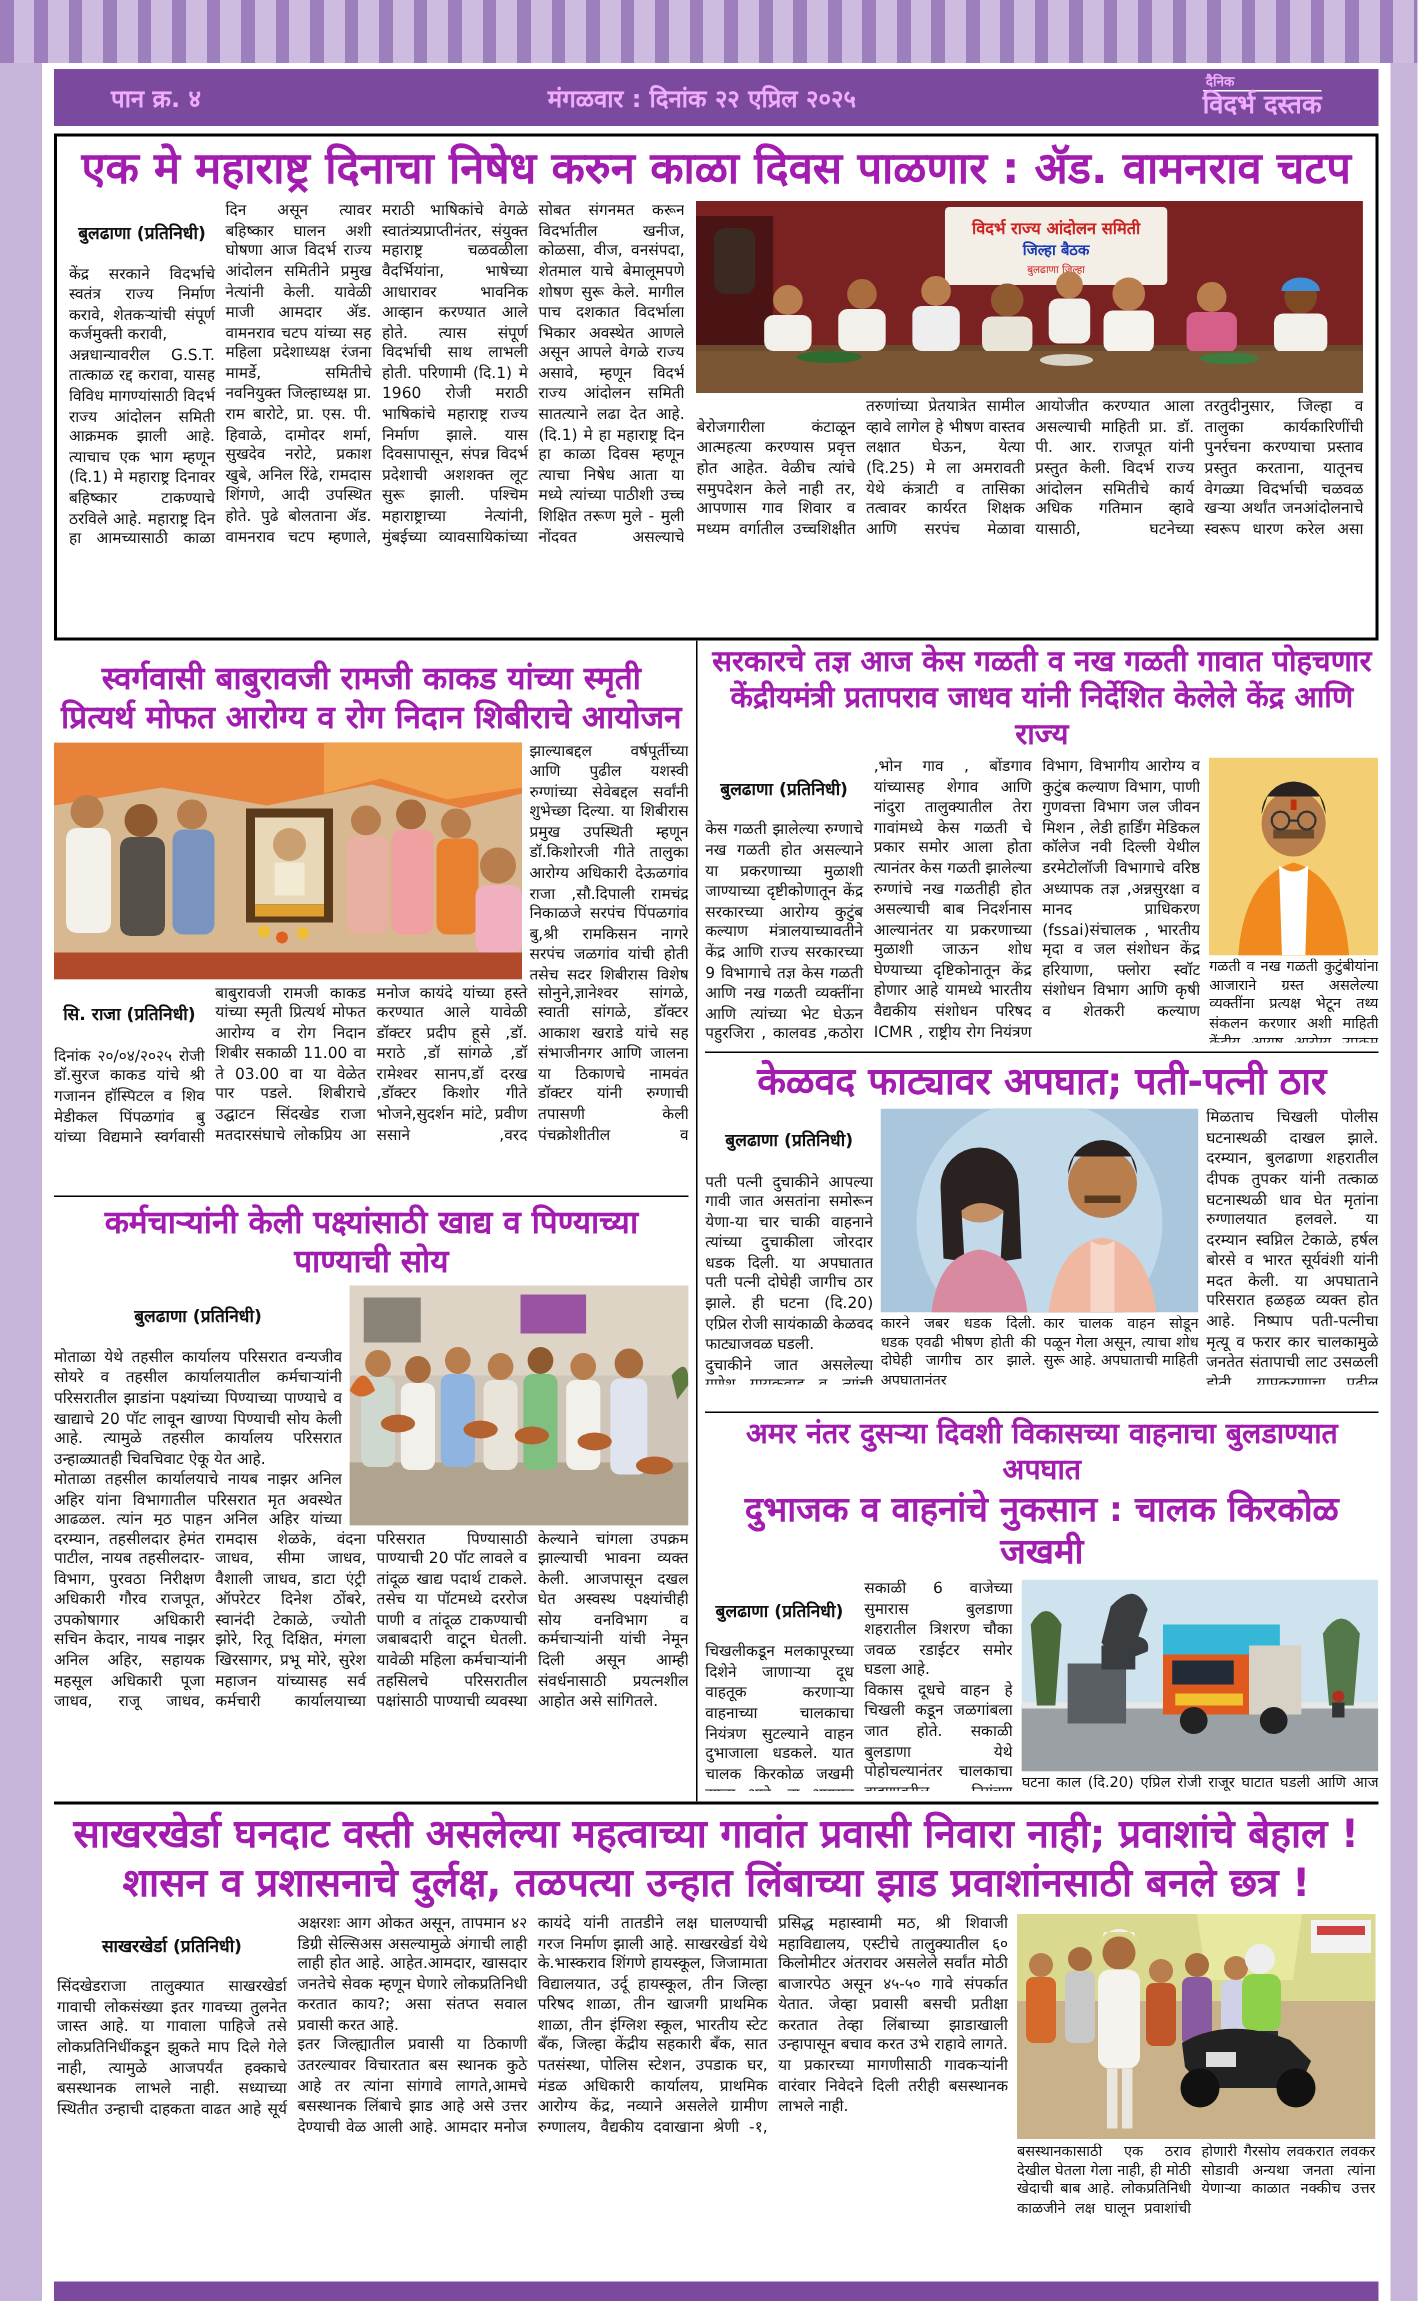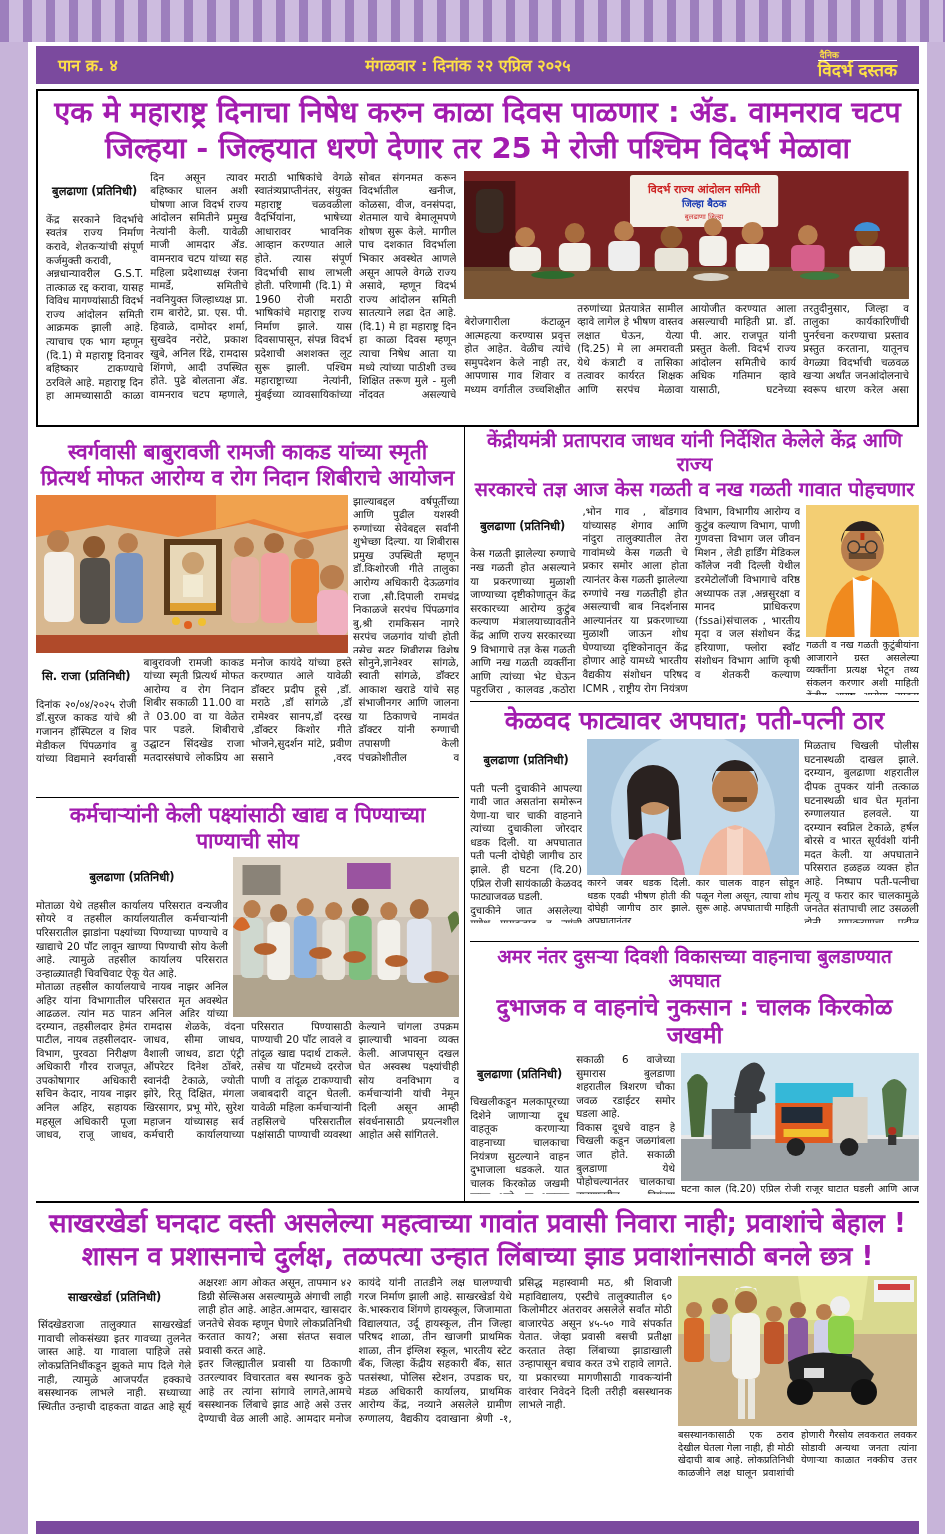--- a/index.html
+++ b/index.html
@@ -6,22 +6,22 @@
   body{
     width:945px;height:1534px;position:relative;
     background:#c7b4d9;
     font-family:"DejaVu Sans",sans-serif;
     color:#111;
   }
   .top-strip{position:absolute;left:0;top:0;width:945px;height:42px;
     background:repeating-linear-gradient(90deg,#9d7fbd 0 9px,#cdbcdf 9px 23px);}
   .sheet{position:absolute;left:28px;top:42px;width:899px;height:1492px;background:#ffffff;}
   
-  .hdrbar{margin:4px 8px 0 8px;height:38px;background:#7b4a9e;color:#fde047;
-    display:flex;align-items:center;justify-content:space-between;padding:0 22px;box-sizing:border-box;}
+  .hdrbar{margin:4px 8px 0 8px;height:38px;background:#7b4a9e;color:#f0abfc;
+    display:flex;align-items:center;justify-content:space-between;padding:0 38px;box-sizing:border-box;}
   .hdrbar .pageno,.hdrbar .date{font-weight:bold;font-size:16px;}
   .masthead{text-align:left;line-height:1;}
   .masthead .small{font-size:9px;font-weight:bold;display:block;margin-left:2px;}
   .masthead .big{font-size:17px;font-weight:bold;border-top:1px solid #fff;display:block;padding-top:1px;}
   
   .hl{font-weight:bold;text-align:center;line-height:1.25;color:#a21caf;}
   .byl{display:block;text-align:center;font-weight:bold;font-size:11.5px;}
   .bodytxt{font-size:10.3px;line-height:1.32;text-align:justify;overflow:hidden;white-space:pre-line;}
   .cols3{column-count:3;column-gap:7px;}
   .cols4{column-count:4;column-gap:7px;}
@@ -76,21 +76,20 @@
     <span class="pageno">पान क्र. ४</span>
     <span class="date">मंगळवार : दिनांक २२ एप्रिल २०२५</span>
     <span class="masthead">
       <span class="small">दैनिक</span>
       <span class="big">विदर्भ दस्तक</span>
     </span>
   </div>
 
   <div class="a1">
     <div class="hl">एक मे महाराष्ट्र दिनाचा निषेध करुन काळा दिवस पाळणार : ॲड. वामनराव चटप</div>
-    <div class="hl">जिल्हया - जिल्हयात धरणे देणार तर 25 मे रोजी पश्चिम विदर्भ मेळावा</div>
     <div class="a1row">
       <div class="a1left bodytxt cols4">
         <b class="byl">बुलढाणा (प्रतिनिधी)</b>
         <span>केंद्र सरकाने विदर्भाचे स्वतंत्र राज्य निर्माण करावे, शेतकऱ्यांची संपूर्ण कर्जमुक्ती करावी,
 अन्नधान्यावरील G.S.T. तात्काळ रद्द करावा, यासह विविध मागण्यांसाठी विदर्भ राज्य आंदोलन समिती आक्रमक झाली आहे. त्याचाच एक भाग म्हणून (दि.1) मे महाराष्ट्र दिनावर बहिष्कार टाकण्याचे ठरविले आहे. महाराष्ट्र दिन हा आमच्यासाठी काळा दिन असून त्यावर बहिष्कार घालन अशी घोषणा आज विदर्भ राज्य आंदोलन समितीने प्रमुख नेत्यांनी केली. यावेळी माजी आमदार ॲड. वामनराव चटप यांच्या सह महिला प्रदेशाध्यक्ष रंजना मामर्डे, समितीचे नवनियुक्त जिल्हाध्यक्ष प्रा. राम बारोटे, प्रा. एस. पी. हिवाळे, दामोदर शर्मा, सुखदेव नरोटे, प्रकाश खुबे, अनिल रिंढे, रामदास शिंगणे, आदी उपस्थित होते. पुढे बोलताना ॲड. वामनराव चटप म्हणाले, मराठी भाषिकांचे वेगळे स्वातंत्र्यप्राप्तीनंतर, संयुक्त महाराष्ट्र चळवळीला वैदर्भियांना, भाषेच्या आधारावर भावनिक आव्हान करण्यात आले होते. त्यास संपूर्ण विदर्भाची साथ लाभली होती. परिणामी (दि.1) मे 1960 रोजी मराठी भाषिकांचे महाराष्ट्र राज्य निर्माण झाले. यास दिवसापासून, संपन्न विदर्भ प्रदेशाची अशशक्त लूट सुरू झाली. पश्चिम महाराष्ट्राच्या नेत्यांनी, मुंबईच्या व्यावसायिकांच्या सोबत संगनमत करून विदर्भातील खनीज, कोळसा, वीज, वनसंपदा, शेतमाल याचे बेमालूमपणे शोषण सुरू केले. मागील पाच दशकात विदर्भाला भिकार अवस्थेत आणले असून आपले वेगळे राज्य असावे, म्हणून विदर्भ राज्य आंदोलन समिती सातत्याने लढा देत आहे. (दि.1) मे हा महाराष्ट्र दिन हा काळा दिवस म्हणून त्याचा निषेध आता या मध्ये त्यांच्या पाठीशी उच्च शिक्षित तरूण मुले - मुली नोंदवत असल्याचे वामनराव चटप यांनी केले. सरकारने उच्च शिक्षण धोरण तर अमलात आणले, मागील 2 दशकांपासून शिक्षक भरती बंद आहे. केवळ कंत्राटी आणि तासिका तत्वावर शिक्षक नेमून अतिशय तुटपुंज्या पगारावर त्यांची बोळवण करून टाकले आहे. किंबहुना कर्मचाऱ्यांना देखील उच्च शिक्षित तरूण बेरोजगार भविष्याच्या चिंतेने ग्रासले आहेत. शेतकरी आत्महत्या अजून सुरूच आहेत.</span>
       </div>
       <div class="a1right">
         <svg width="100%" height="128" viewBox="0 0 450 128" preserveAspectRatio="none">
           <rect width="450" height="128" fill="#7a2222"></rect>
           <rect y="96" width="450" height="32" fill="#6b4a2e"></rect>
@@ -219,22 +218,22 @@
             <path d="M226 60 q12 -14 12 6 l-8 10 z" fill="#5f7a3f"></path>
           </svg>
         </div>
         <div class="bodytxt cols4 main">दरम्यान, तहसीलदार हेमंत पाटील, नायब तहसीलदार-विभाग, पुरवठा निरीक्षण अधिकारी गौरव राजपूत, उपकोषागार अधिकारी सचिन केदार, नायब नाझर अनिल अहिर, सहायक महसूल अधिकारी पूजा जाधव, राजू जाधव, रामदास शेळके, वंदना जाधव, सीमा जाधव, वैशाली जाधव, डाटा एंट्री ऑपरेटर दिनेश ठोंबरे, स्वानंदी टेकाळे, ज्योती झोरे, रितू दिक्षित, मंगला खिरसागर, प्रभू मोरे, सुरेश महाजन यांच्यासह सर्व कर्मचारी कार्यालयाच्या परिसरात पिण्यासाठी पाण्याची 20 पॉट लावले व तांदूळ खाद्य पदार्थ टाकले. तसेच या पॉटमध्ये दररोज पाणी व तांदूळ टाकण्याची जबाबदारी वाटून घेतली. यावेळी महिला कर्मचाऱ्यांनी तहसिलचे परिसरातील पक्षांसाठी पाण्याची व्यवस्था केल्याने चांगला उपक्रम झाल्याची भावना व्यक्त केली. आजपासून दखल घेत अस्वस्थ पक्ष्यांचीही सोय वनविभाग व कर्मचाऱ्यांनी यांची नेमून दिली असून आम्ही संवर्धनासाठी प्रयत्नशील आहोत असे सांगितले.</div>
       </div>
     </div>
 
     <div class="bandR">
 
       <div class="a2r">
+        <div class="hl">सरकारचे तज्ञ आज केस गळती व नख गळती गावात पोहचणार</div>
         <div class="hl">केंद्रीयमंत्री प्रतापराव जाधव यांनी निर्देशित केलेले केंद्र आणि राज्य</div>
-        <div class="hl">सरकारचे तज्ञ आज केस गळती व नख गळती गावात पोहचणार</div>
         <div class="a2rrow">
           <div class="bodytxt cols3" style="width:330px;height:192px;">
             <b class="byl">बुलढाणा (प्रतिनिधी)</b>
             <span>केस गळती झालेल्या रुग्णाचे नख गळती होत असल्याने या प्रकरणाच्या मुळाशी जाण्याच्या दृष्टीकोणातून केंद्र सरकारच्या आरोग्य कुटुंब कल्याण मंत्रालयाच्यावतीने केंद्र आणि राज्य सरकारच्या 9 विभागाचे तज्ञ केस गळती आणि नख गळती व्यक्तींना आणि त्यांच्या भेट घेऊन पहुरजिरा , कालवड ,कठोरा ,भोन गाव , बोंडगाव यांच्यासह शेगाव आणि नांदुरा तालुक्यातील तेरा गावांमध्ये केस गळती चे प्रकार समोर आला होता त्यानंतर केस गळती झालेल्या रुग्णांचे नख गळतीही होत असल्याची बाब निदर्शनास आल्यानंतर या प्रकरणाच्या मुळाशी जाऊन शोध घेण्याच्या दृष्टिकोनातून केंद्र होणार आहे यामध्ये भारतीय वैद्यकीय संशोधन परिषद ICMR , राष्ट्रीय रोग नियंत्रण विभाग, विभागीय आरोग्य व कुटुंब कल्याण विभाग, पाणी गुणवत्ता विभाग जल जीवन मिशन , लेडी हार्डिंग मेडिकल कॉलेज नवी दिल्ली येथील डरमेटोलॉजी विभागाचे वरिष्ठ अध्यापक तज्ञ ,अन्नसुरक्षा व मानद प्राधिकरण (fssai)संचालक , भारतीय मृदा व जल संशोधन केंद्र हरियाणा, फ्लोरा स्वॉट संशोधन विभाग आणि कृषी व शेतकरी कल्याण मंत्रालयाचे तज्ञ बुलढाणा जिल्हा पोहचणार आहेत</span>
           </div>
           <div style="flex:1;">
             <svg width="100%" height="132" viewBox="0 0 116 132" preserveAspectRatio="none">
               <rect width="116" height="132" fill="#f3ce73"></rect>
               <circle cx="58" cy="44" r="22" fill="#b97e4e"></circle>
               <path d="M36 38 a22 22 0 0 1 44 0 l-4 -12 -36 0 z" fill="#2a2220"></path>

